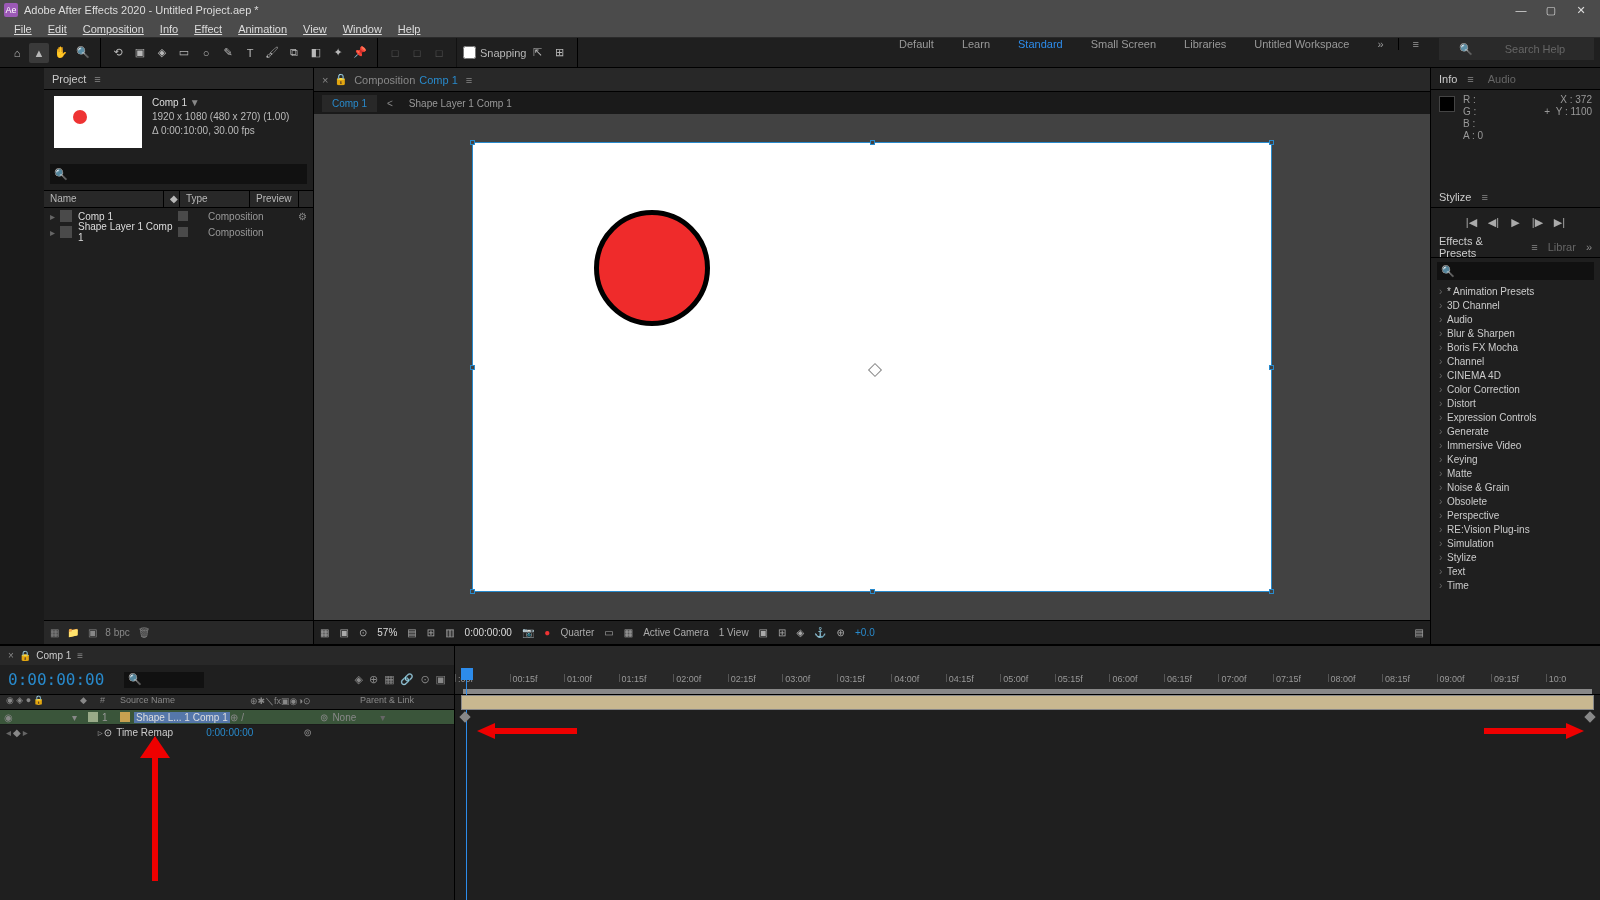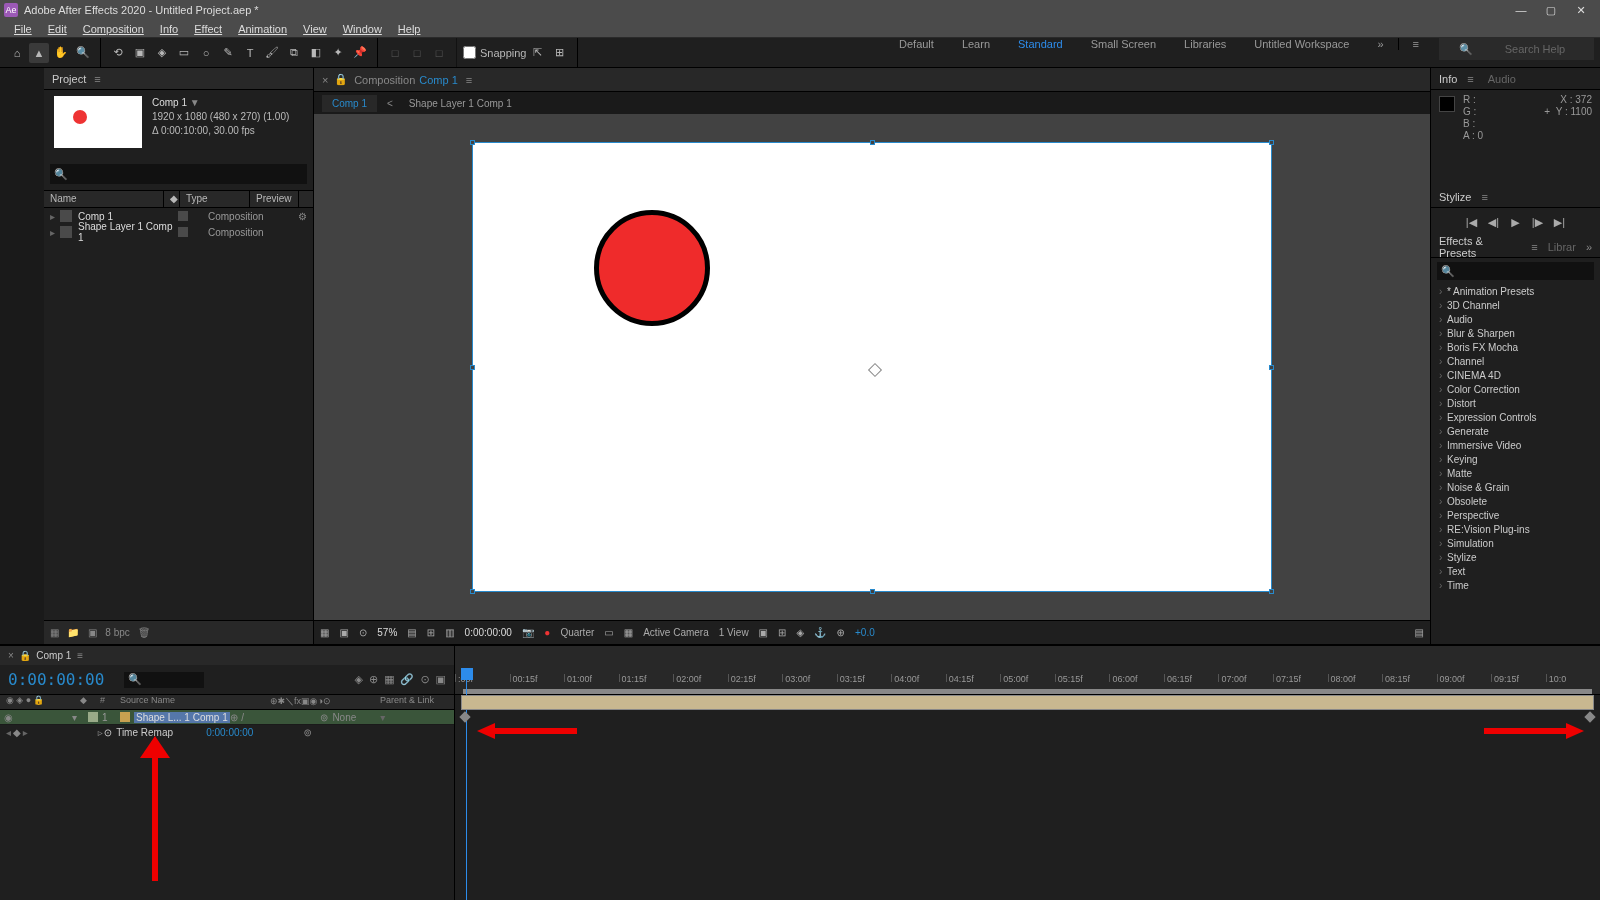--- a/index.html
+++ b/index.html
@@ -91,21 +91,21 @@
 .tl-tabs .x { color:#888; margin-right:6px; }
 .tl-tabs .cn { color:#ccc; }
 .tl-head { height:30px; display:flex; align-items:center; padding:0 8px; border-bottom:1px solid #000; }
 .timecode { color:#288acc; font-size:16px; font-family:monospace; }
 .tl-search { width:80px; height:16px; background:#111; margin-left:20px; display:flex; align-items:center; padding:0 4px; }
 .tl-icons { margin-left:auto; display:flex; gap:6px; color:#888; }
 .tl-cols { height:15px; background:#282828; display:flex; font-size:9px; color:#888; border-bottom:1px solid #000; }
 .tl-cols .c1 { width:80px; padding-left:6px; }
 .tl-cols .c2 { width:20px; }
 .tl-cols .c3 { width:130px; }
-.tl-cols .c4 { width:110px;margin-left:20px; }
+.tl-cols .c4 { width:110px; }
 .tl-cols .c5 { }
 .tl-layer { height:15px; display:flex; align-items:center; font-size:10px; background:#282828; border-bottom:1px solid #1a1a1a; }
 .tl-layer.sel { background:#3a553a; }
 .tl-layer .eye { width:12px; color:#888; padding-left:4px; }
 .tl-layer .dots { width:60px; }
 .tl-layer .num { width:18px; color:#999; }
 .tl-layer .box { width:10px; height:10px; background:#c8a050; margin-right:4px; }
 .tl-layer .lname { width:96px; color:#ddd; }
 .tl-layer.sel .lname { background:#5577aa; padding:0 2px; }
 .tl-layer .sw { width:90px; color:#888; }

